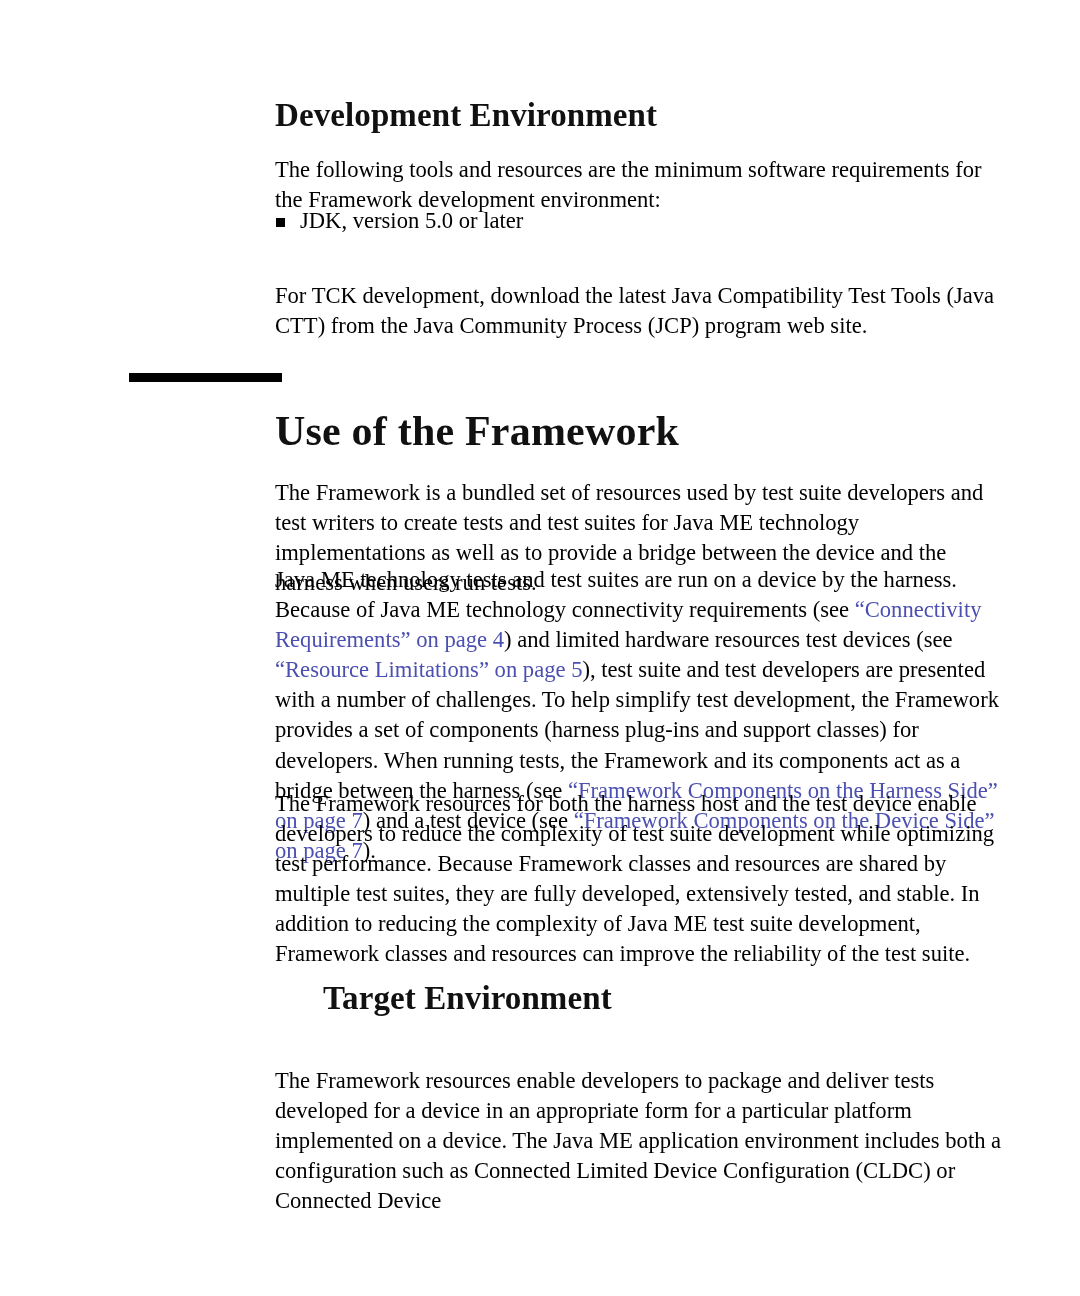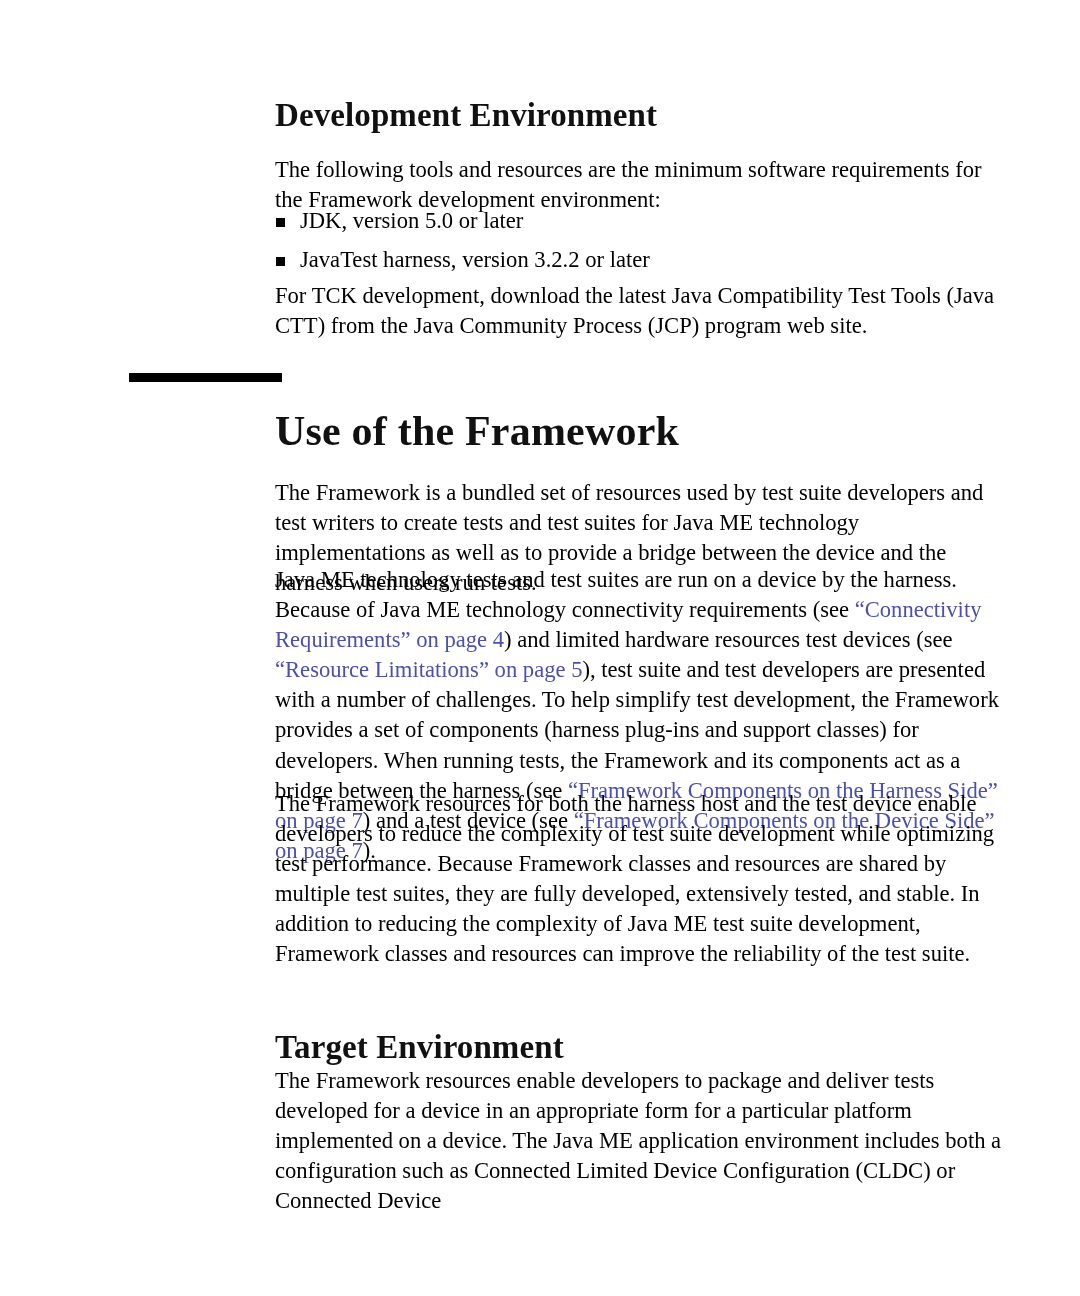--- a/index.html
+++ b/index.html
@@ -126,24 +126,20 @@
   <div class="col" style="top:98px;">
     <h2 class="h-sub">Development Environment</h2>
   </div>
 
   <div class="col" style="top:206px;">
     <ul class="bullets">
       <li>
         <span class="bullet-sq"></span>
         <span>JDK, version 5.0 or later</span>
       </li>
-      <li>
-        <span class="bullet-sq"></span>
-        <span>JavaTest harness, version 3.2.2 or later</span>
-      </li>
     </ul>
   </div>
 
   <div class="col" style="top:281px;">
     <p class="body">For TCK development, download the latest Java Compatibility Test Tools (Java CTT) from the Java Community Process (JCP) program web site.</p>
   </div>
 
   <div class="section-rule"></div>
 
   <div class="col" style="top:409px;">
@@ -155,21 +151,21 @@
   </div>
 
   <div class="col" style="top:565px;">
     <p class="body"><span>Java ME technology tests and test suites are run on a device by the harness. Because of Java ME technology connectivity requirements (see </span><a class="xref" href="#">“Connectivity Requirements” on page 4</a><span>) and limited hardware resources test devices (see </span><a class="xref" href="#">“Resource Limitations” on page 5</a><span>), test suite and test developers are presented with a number of challenges. To help simplify test development, the Framework provides a set of components (harness plug-ins and support classes) for developers. When running tests, the Framework and its components act as a bridge between the harness (see </span><a class="xref" href="#">“Framework Components on the Harness Side” on page 7</a><span>) and a test device (see </span><a class="xref" href="#">“Framework Components on the Device Side” on page 7</a><span>).</span></p>
   </div>
 
   <div class="col" style="top:789px;">
     <p class="body">The Framework resources for both the harness host and the test device enable developers to reduce the complexity of test suite development while optimizing test performance. Because Framework classes and resources are shared by multiple test suites, they are fully developed, extensively tested, and stable. In addition to reducing the complexity of Java ME test suite development, Framework classes and resources can improve the reliability of the test suite.</p>
   </div>
 
-  <div class="col" style="top:1030px;">
+  <div class="col" style="top:981px;margin-left:48px;">
     <h2 class="h-sub">Target Environment</h2>
   </div>
 
   <div class="col" style="top:1066px;">
     <p class="body">The Framework resources enable developers to package and deliver tests developed for a device in an appropriate form for a particular platform implemented on a device. The Java ME application environment includes both a configuration such as Connected Limited Device Configuration (CLDC) or Connected Device</p>
   </div>
 
 
 </div>
 

